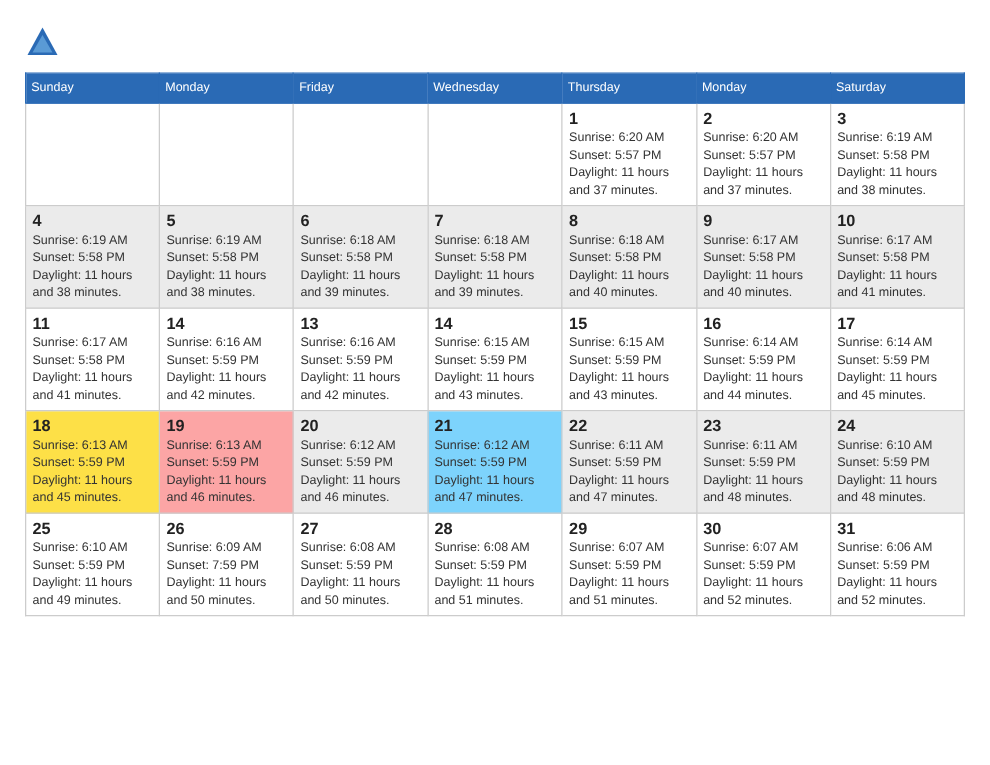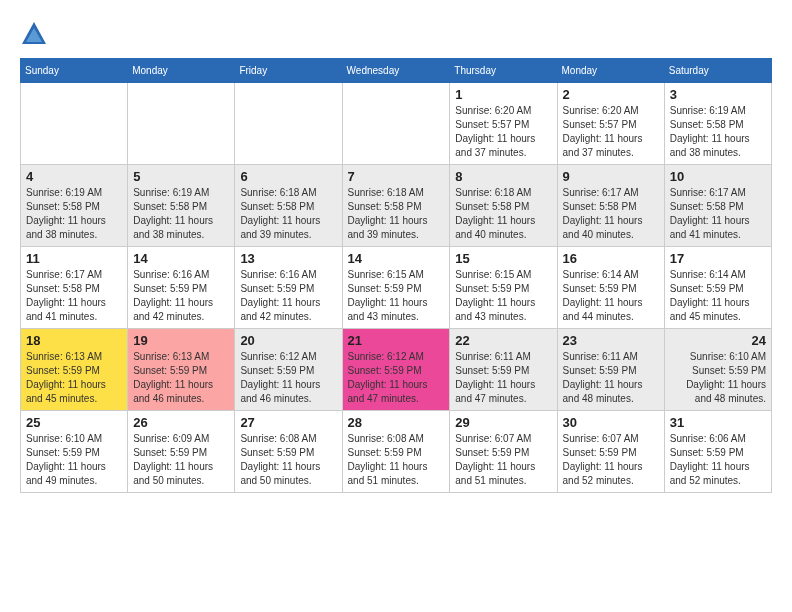--- a/index.html
+++ b/index.html
@@ -276,61 +276,61 @@
 Daylight: 11 hours
 and 46 minutes.</div>
         </td>
         <td style="background: rgb(235, 235, 235);">
           <span class="day-num">20</span>
           <div class="day-info" style="white-space: pre-line;">Sunrise: 6:12 AM
 Sunset: 5:59 PM
 Daylight: 11 hours
 and 46 minutes.</div>
         </td>
-        <td style="background: #ec4899;">
+        <td style="background: #7dd3fc;">
           <span class="day-num">21</span>
           <div class="day-info" style="white-space: pre-line;">Sunrise: 6:12 AM
 Sunset: 5:59 PM
 Daylight: 11 hours
 and 47 minutes.</div>
         </td>
         <td style="background: rgb(235, 235, 235);">
           <span class="day-num">22</span>
           <div class="day-info" style="white-space: pre-line;">Sunrise: 6:11 AM
 Sunset: 5:59 PM
 Daylight: 11 hours
 and 47 minutes.</div>
         </td>
         <td style="background: rgb(235, 235, 235);">
           <span class="day-num">23</span>
           <div class="day-info" style="white-space: pre-line;">Sunrise: 6:11 AM
 Sunset: 5:59 PM
 Daylight: 11 hours
 and 48 minutes.</div>
         </td>
-        <td style="background: rgb(235, 235, 235); text-align: right;">
+        <td style="background: rgb(235, 235, 235);">
           <span class="day-num">24</span>
           <div class="day-info" style="white-space: pre-line;">Sunrise: 6:10 AM
 Sunset: 5:59 PM
 Daylight: 11 hours
 and 48 minutes.</div>
         </td>
       </tr>
       <tr class="week-row-odd">
         <td>
           <span class="day-num">25</span>
           <div class="day-info" style="white-space: pre-line;">Sunrise: 6:10 AM
 Sunset: 5:59 PM
 Daylight: 11 hours
 and 49 minutes.</div>
         </td>
         <td>
           <span class="day-num">26</span>
           <div class="day-info" style="white-space: pre-line;">Sunrise: 6:09 AM
-Sunset: 5:59 PM
+Sunset: 7:59 PM
 Daylight: 11 hours
 and 50 minutes.</div>
         </td>
         <td>
           <span class="day-num">27</span>
           <div class="day-info" style="white-space: pre-line;">Sunrise: 6:08 AM
 Sunset: 5:59 PM
 Daylight: 11 hours
 and 50 minutes.</div>
         </td>

